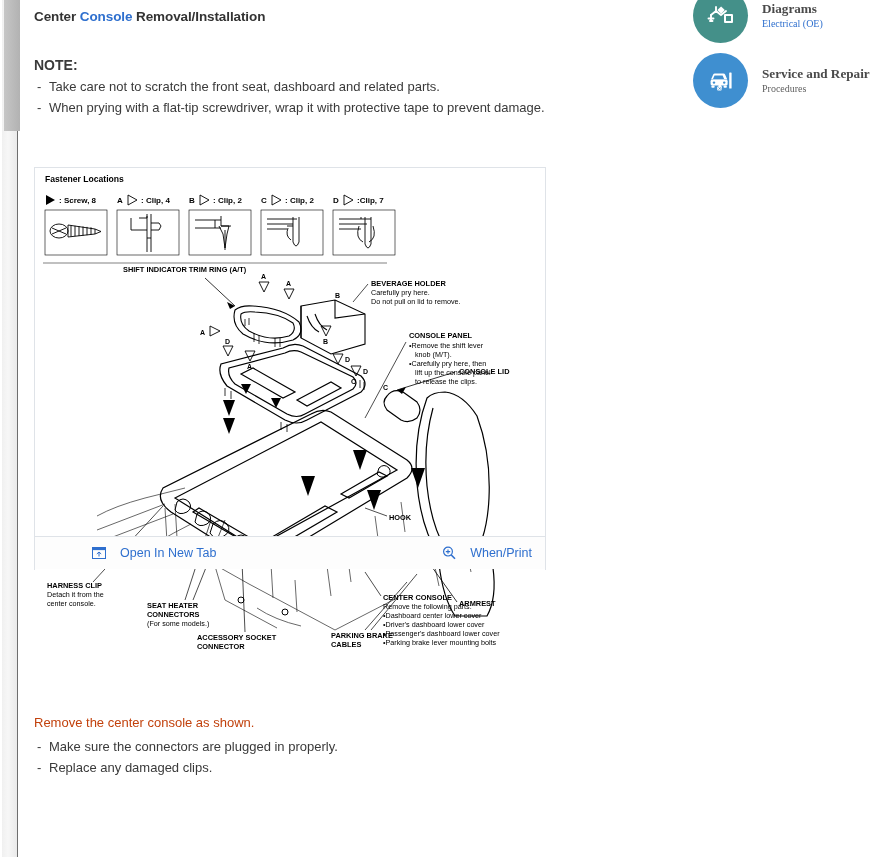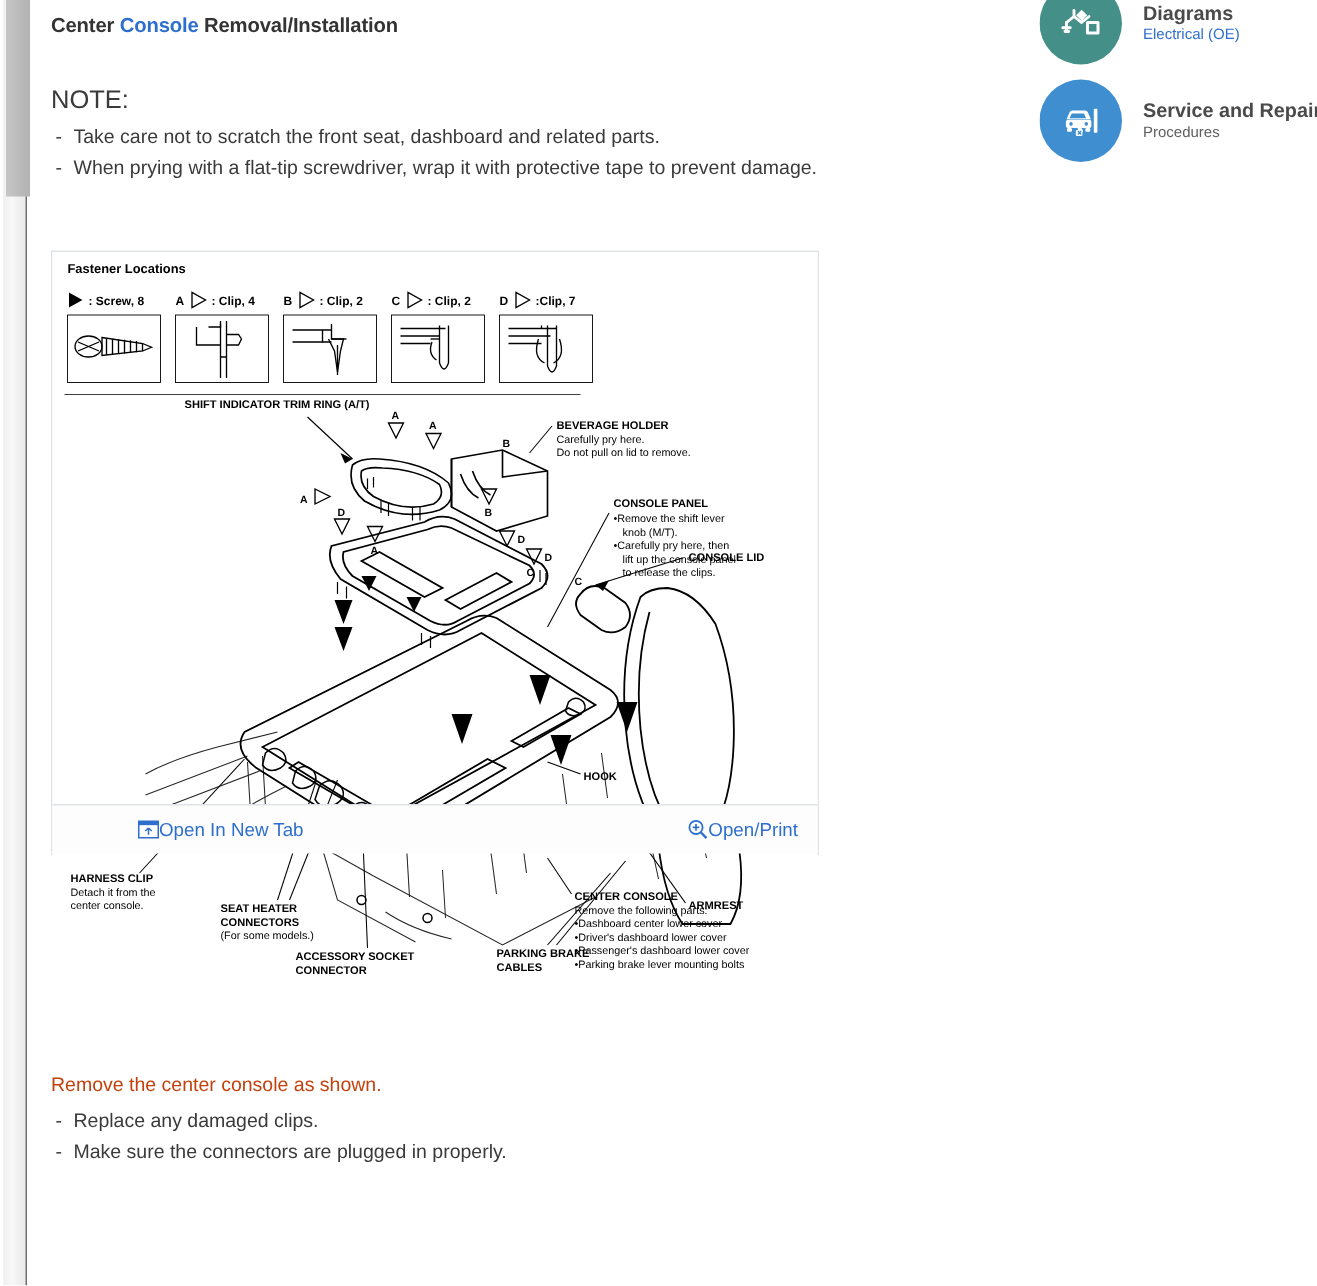--- a/index.html
+++ b/index.html
@@ -45,21 +45,21 @@
   .doc-title {
     font-size: 13.5px;
     font-weight: bold;
     color: #333333;
     margin: 9px 0 0 0;
     letter-spacing: -0.1px;
   }
   .doc-title .lnk { color: #2e6fce; font-weight: bold; }
 
   .note-head {
-    font-size: 17px; font-weight: normal; color: #3a3a3a;
+    font-size: 14px; font-weight: bold; color: #3a3a3a;
     margin: 33px 0 0 0;
   }
   ul.dashlist { list-style: none; margin: 4px 0 0 0; padding: 0; }
   ul.dashlist li {
     font-size: 13px; color: #3a3a3a;
     line-height: 20.5px;
     padding-left: 15px; position: relative;
   }
   ul.dashlist li::before {
     content: "-"; position: absolute; left: 3px; top: 0; color: #3a3a3a;
@@ -82,37 +82,38 @@
   #figure-canvas svg { display: block; }
   #figure-footer {
     position: absolute; left: 0; bottom: 0;
     width: 510px; height: 33px;
     border-top: 1px solid #dfe3e8;
     background: #fdfdfd;
     display: flex; align-items: center;
     padding: 0 13px;
   }
   .ftr-left, .ftr-right {
-    display: flex; align-items: center; gap: 0;
+    display: flex; align-items: center; gap: 14px;
     color: #2e6fce; font-size: 12.5px; cursor: pointer; padding-left: 44px;
   }
   .ftr-right { margin-left: auto; }
   .ftr-icon { display: inline-block; width: 14px; height: 14px; line-height: 0; }
   .ftr-icon svg { display:block; }
 
   
   #after-figure { position: absolute; left: 0; top: 713px; width: 600px; }
   .para { font-size: 13px; color: #c2410c; margin: 0; line-height: 20px; }
   .para.gap { margin-top: 21px; }
 
   
   #rail {
     position: absolute; left: 693px; top: 0;
     width: 185px; height: 857px;
     overflow: hidden;
+    font-family: Liberation Serif, serif;
   }
   .rail-item {
     position: absolute; left: 0;
     display: flex; align-items: center; gap: 14px;
     width: 230px;
   }
   .rail-item.one { top: -12px; }
   .rail-item.two { top: 53px; }
   .rail-ico {
     width: 55px; height: 55px; border-radius: 50%;
@@ -396,30 +397,30 @@
           <span>Open In New Tab</span>
         </div>
         <div class="ftr-right">
           <span class="ftr-icon">
             <svg width="14" height="14" viewBox="0 0 14 14">
               <circle cx="6" cy="5.6" r="4.4" fill="none" stroke="#2e6fce" stroke-width="1.2"></circle>
               <path d="M6 3.4 L6 7.8 M3.8 5.6 L8.2 5.6" stroke="#2e6fce" stroke-width="1.1"></path>
               <path d="M9.3 9 L13 12.8" stroke="#2e6fce" stroke-width="1.6"></path>
             </svg>
           </span>
-          <span>Open/Print</span>
+          <span>When/Print</span>
         </div>
       </div>
     </div>
 
     <div id="after-figure">
       <p class="para">Remove the center console as shown.</p>
       <ul class="dashlist">
+        <li>Make sure the connectors are plugged in properly.</li>
         <li>Replace any damaged clips.</li>
-        <li>Make sure the connectors are plugged in properly.</li>
       </ul>
     </div>
   </div>
 
   <div id="rail">
 
     <div class="rail-item one">
       <div class="rail-ico" style="background:#449089">
         <svg width="32" height="32" viewBox="0 0 32 32">
           <g stroke="#fff" stroke-width="1.9" fill="none" stroke-linecap="round">

